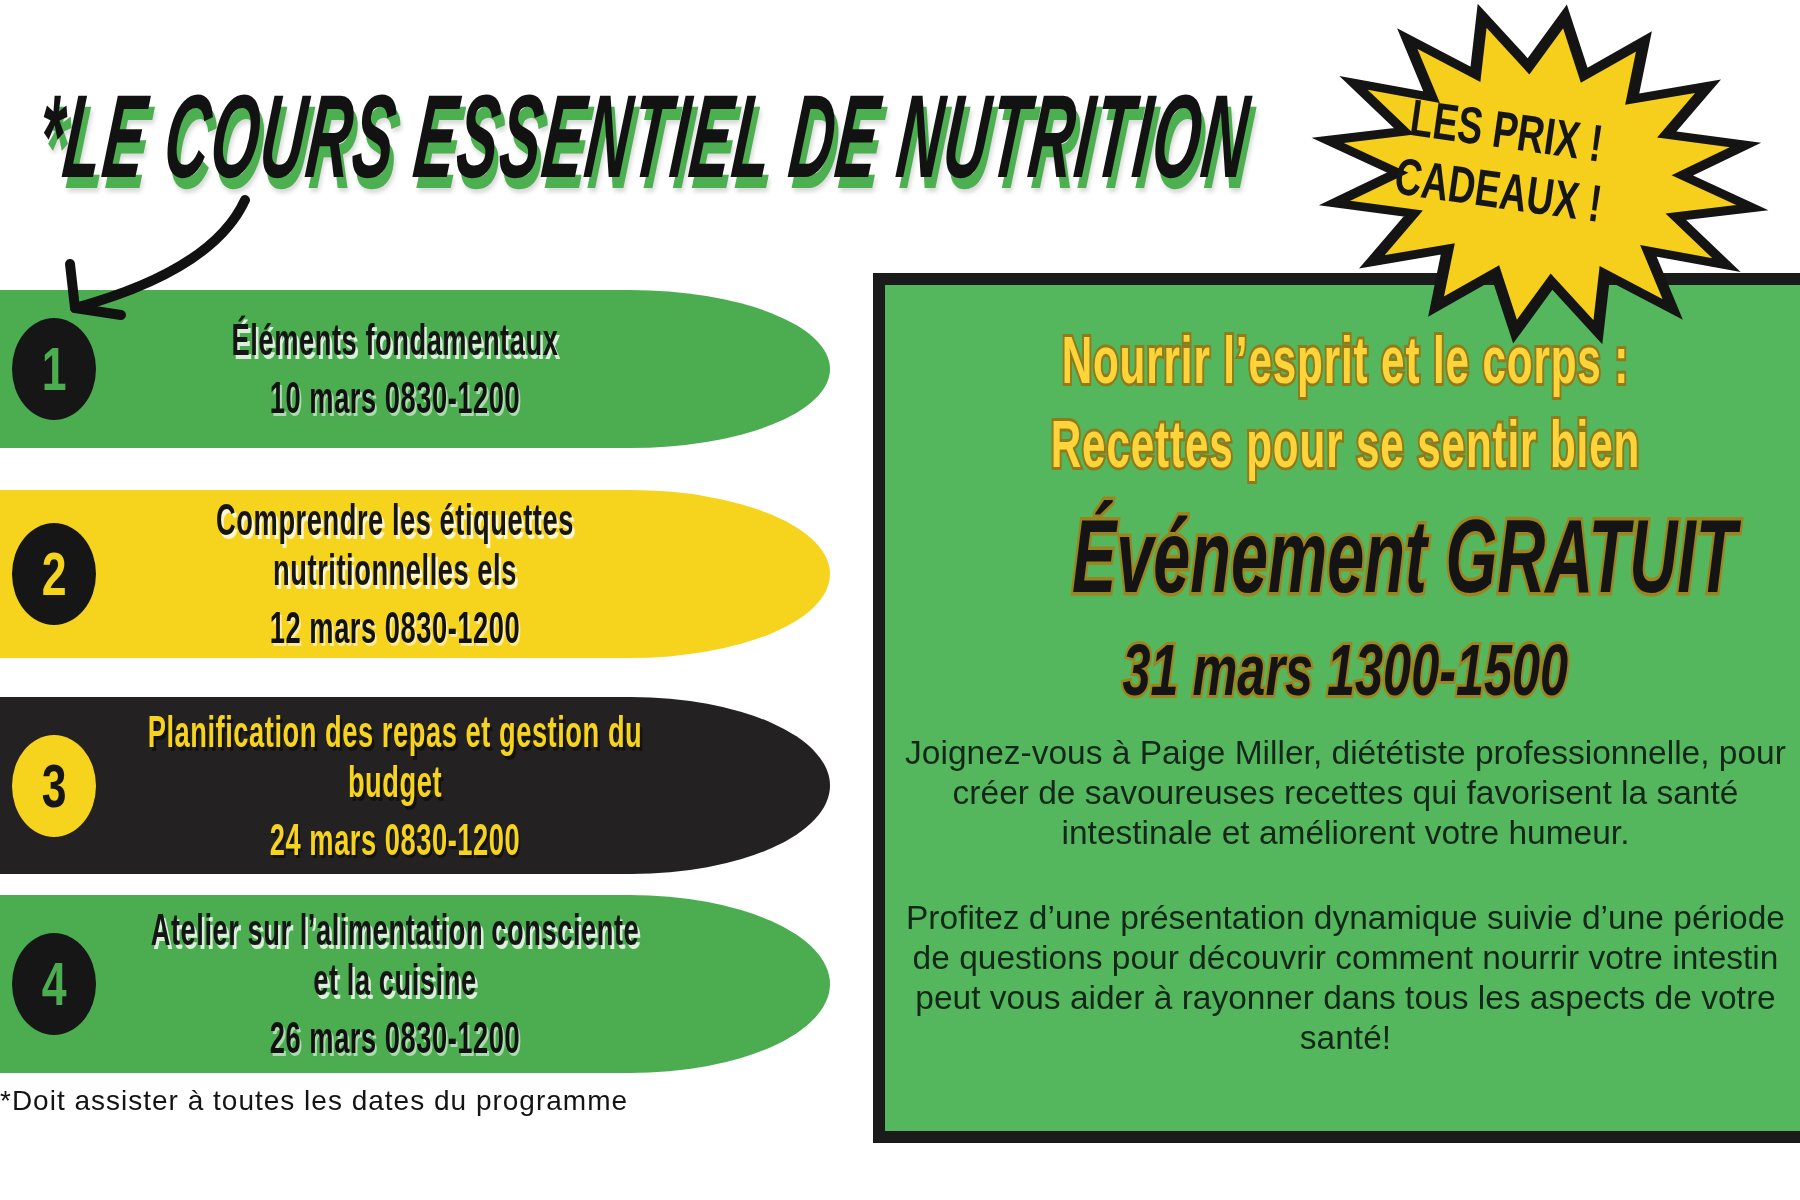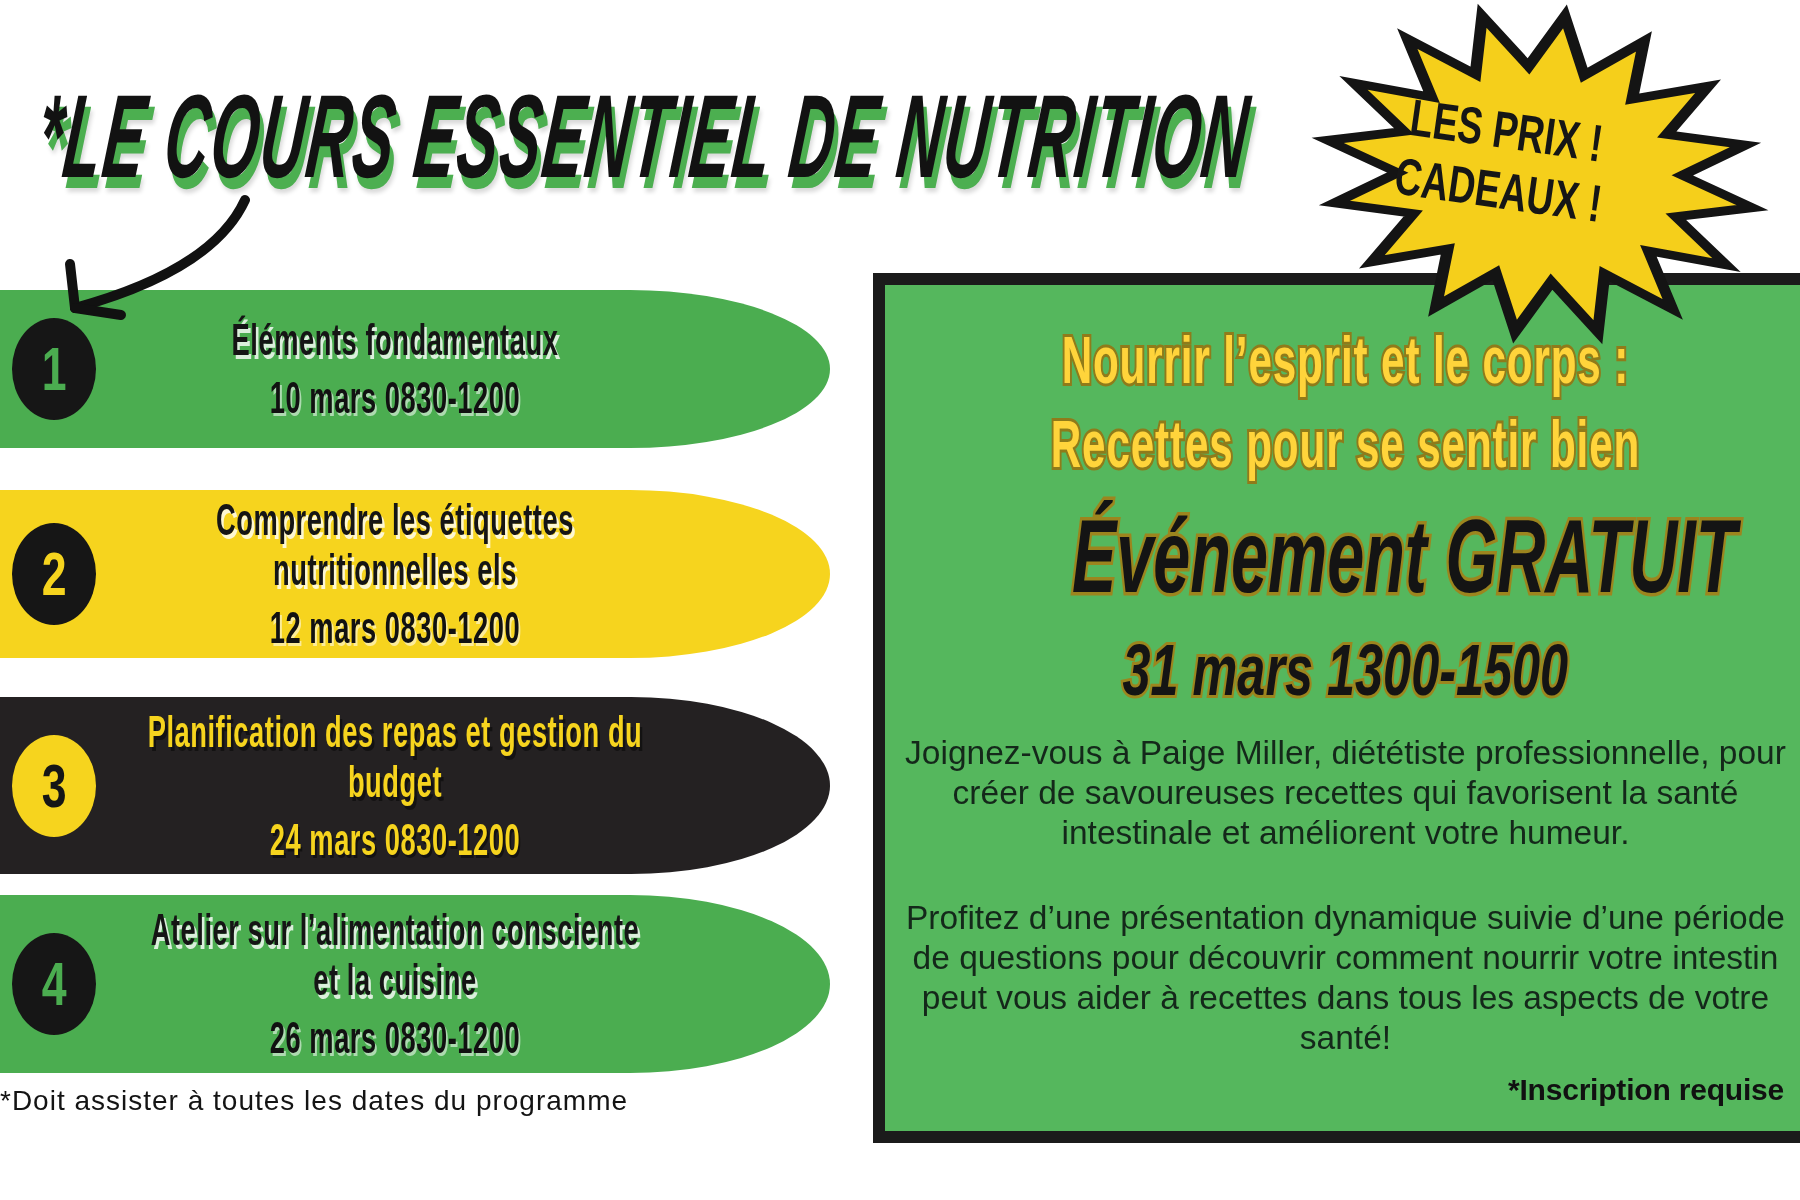--- a/index.html
+++ b/index.html
@@ -174,15 +174,14 @@
     <div><span class="ln">Nourrir l’esprit et le corps :</span></div>
     <div><span class="ln">Recettes pour se sentir bien</span></div>
   </div>
   <div class="center ev-sub">
     <span class="ln">Événement GRATUIT</span>
   </div>
   <div class="center ev-date">
     <span class="ln">31 mars 1300-1500</span>
   </div>
   <div class="center ev-p ev-p1">Joignez-vous à Paige Miller, diététiste professionnelle, pour créer de savoureuses recettes qui favorisent la santé intestinale et améliorent votre humeur.</div>
-  <div class="center ev-p ev-p2">Profitez d’une présentation dynamique suivie d’une période de questions pour découvrir comment nourrir votre intestin peut vous aider à recettes dans tous les aspects de votre santé!</div>
-  <div class="ev-note">*Inscription requise</div>
+  <div class="center ev-p ev-p2">Profitez d’une présentation dynamique suivie d’une période de questions pour découvrir comment nourrir votre intestin peut vous aider à rayonner dans tous les aspects de votre santé!</div>
 </div>
 
 </body></html>

